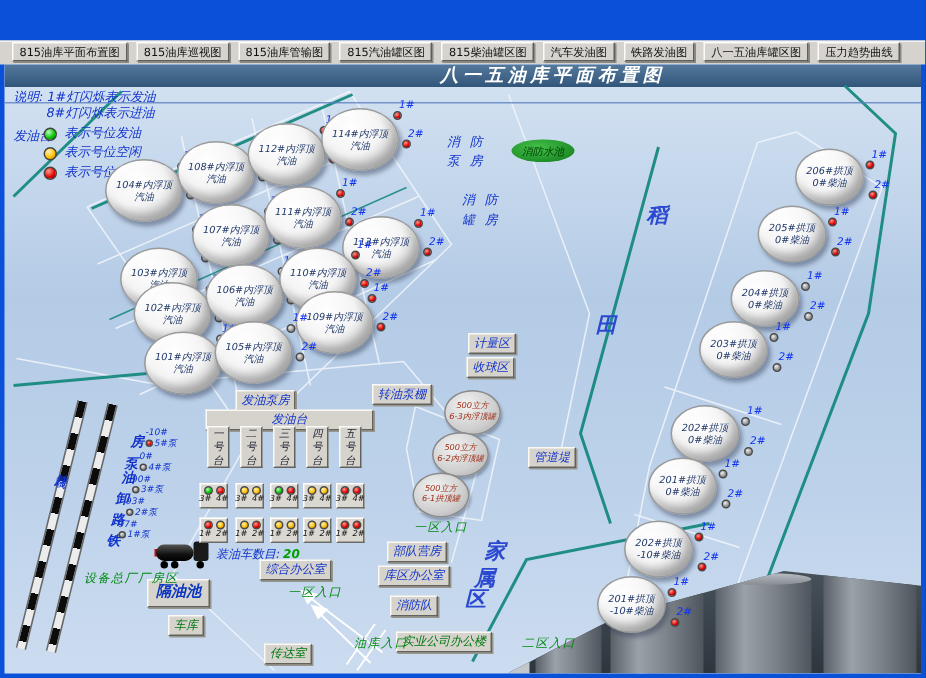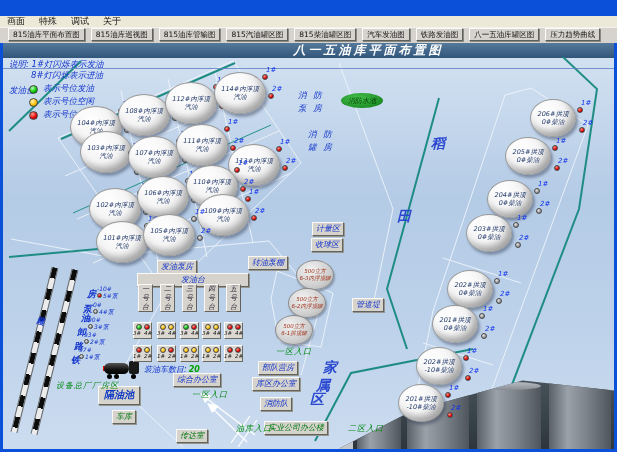--- a/index.html
+++ b/index.html
@@ -102,26 +102,20 @@
   .cyl{position:absolute;bottom:0;border-radius:4px 4px 0 0;
     background:linear-gradient(90deg,#596068 0%,#9aa1a8 30%,#7d848b 60%,#4e555c 100%);}
   .cyl:before{content:"";position:absolute;left:0;top:-3px;width:100%;height:8px;border-radius:50%;
     background:linear-gradient(180deg,#b7bdc3,#868c92);}
   svg{position:absolute;left:0;top:0;pointer-events:none;}
 </style>
 </head>
 <body>
 
 <div id="win">
-  <div id="menubar">
-      <div class="menu-item">画面</div>
-      <div class="menu-item">特殊</div>
-      <div class="menu-item">调试</div>
-      <div class="menu-item">关于</div>
-    </div>
   <div id="toolbar">
       <div class="tbtn">815油库平面布置图</div>
       <div class="tbtn">815油库巡视图</div>
       <div class="tbtn">815油库管输图</div>
       <div class="tbtn">815汽油罐区图</div>
       <div class="tbtn">815柴油罐区图</div>
       <div class="tbtn">汽车发油图</div>
       <div class="tbtn">铁路发油图</div>
       <div class="tbtn">八一五油库罐区图</div>
       <div class="tbtn">压力趋势曲线</div>
@@ -258,21 +252,21 @@
           <div class="tl2">汽油</div>
         </div>
         <div class="lamp" style="left: 259px; top: 24px;">
           <div class="lt">1#</div>
           <div class="bulb sm b-red"></div>
         </div>
         <div class="lamp" style="left: 265px; top: 43px;">
           <div class="lt">2#</div>
           <div class="bulb sm b-red"></div>
         </div>
-        <div class="tank tank-g" style="left: 77px; top: 88px;">
+        <div class="tank tank-g" style="left: 77px; top: 122px;">
           <div class="tl1">103#内浮顶</div>
           <div class="tl2">汽油</div>
         </div>
         <div class="lamp" style="left: 125px; top: 100px;">
           <div class="lt">1#</div>
           <div class="bulb sm b-gray"></div>
         </div>
         <div class="lamp" style="left: 131px; top: 119px;">
           <div class="lt">2#</div>
           <div class="bulb sm b-gray"></div>

